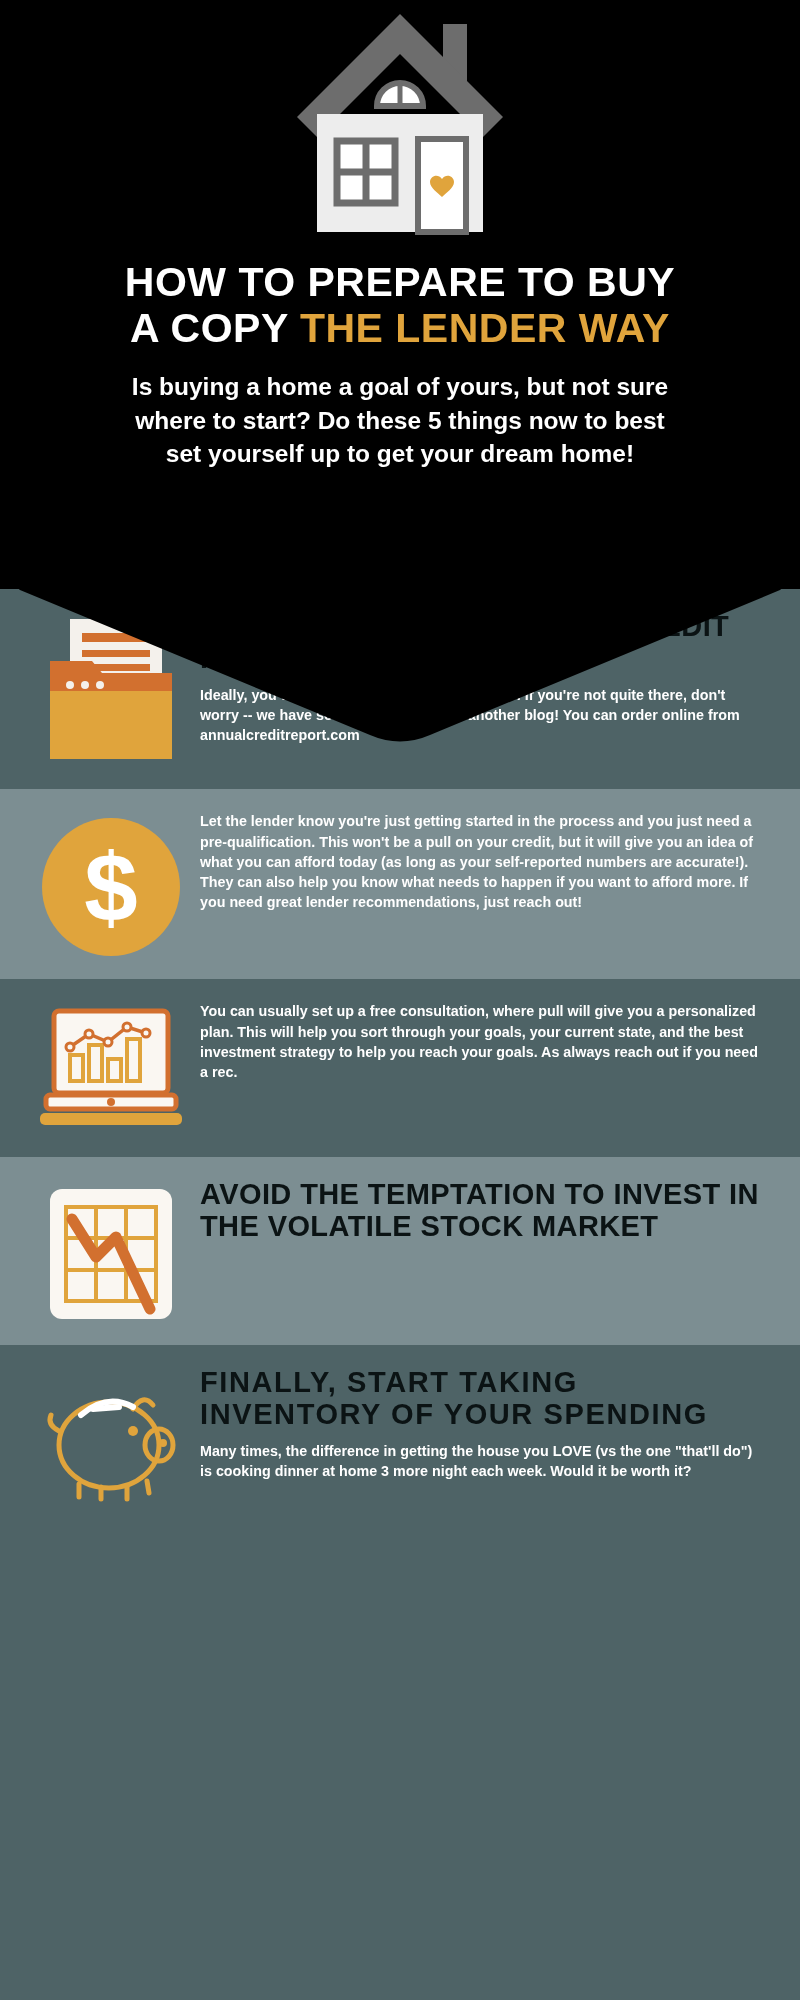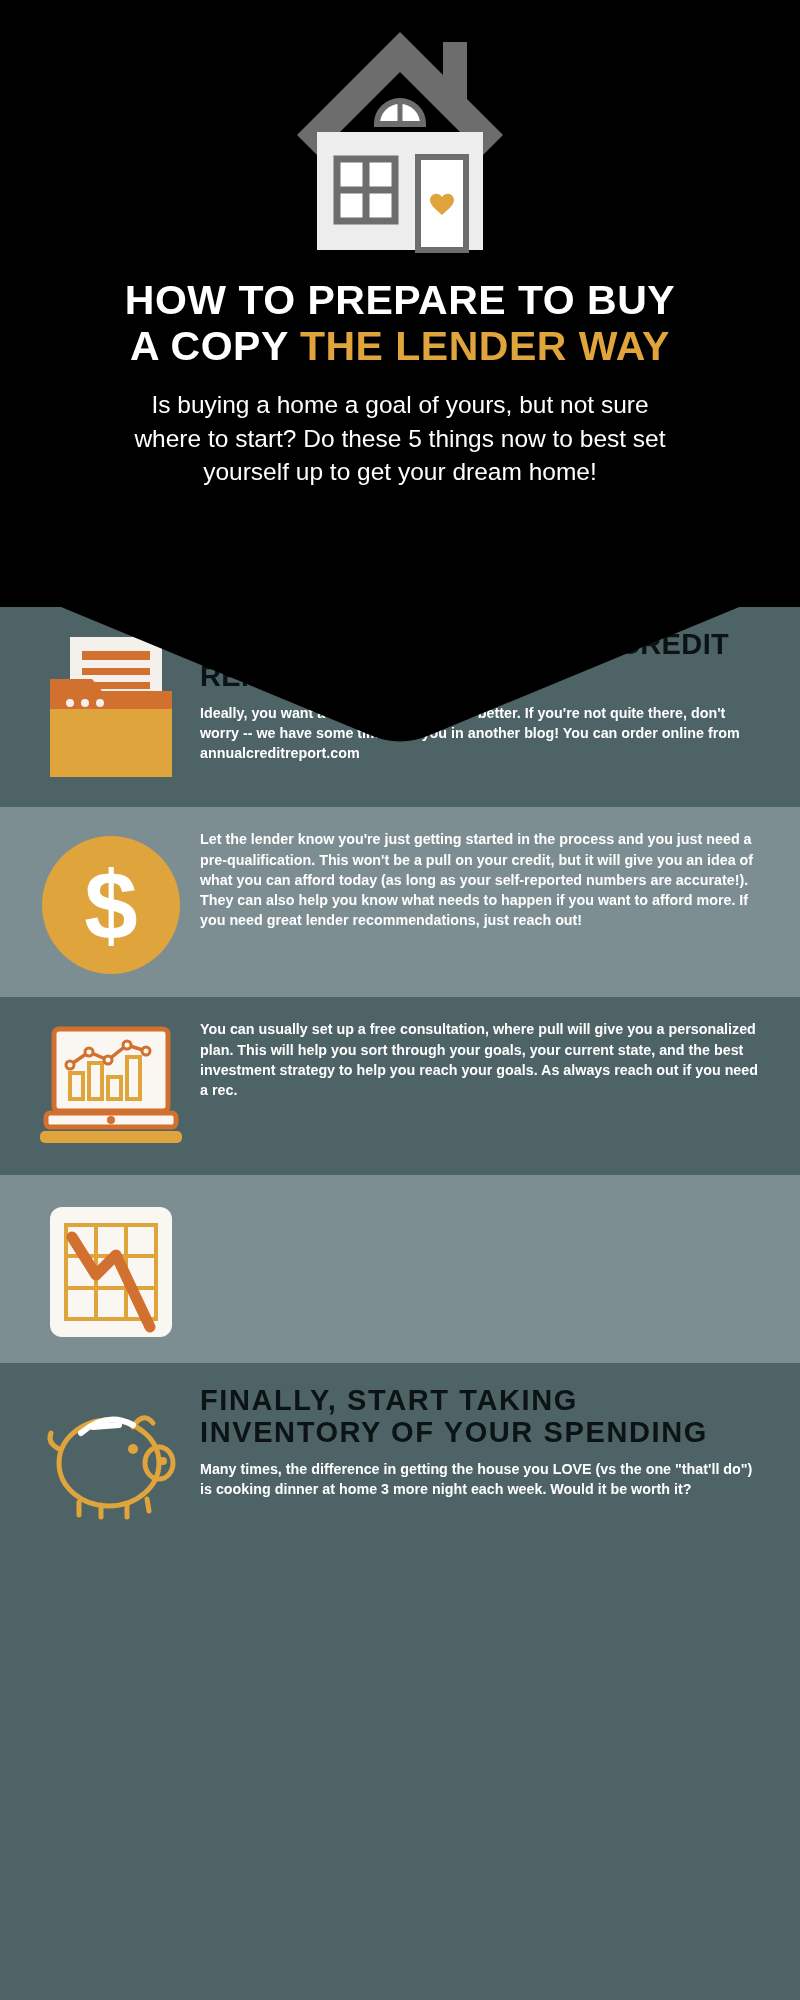--- a/index.html
+++ b/index.html
@@ -10,21 +10,21 @@
     background:#4e6366;
     overflow:hidden;
     position:relative;
   }
 
   
   .header {
     position:relative;
     width:800px;
     background:#000000;
-    padding-top:24px;
+    padding-top:6px;
     overflow:visible;
   }
   .header-inner { position:relative; z-index:2; padding-bottom:118px; }
 
   
   .header-point {
     position:absolute;
     left:0; top:0;
     width:800px; height:760px;
     z-index:1;
@@ -44,21 +44,21 @@
     margin-top:24px;
     padding:0 40px;
   }
   .title .accent { color:#e0a43c; }
 
   .subtitle {
     text-align:center;
     color:#ffffff;
     font-size:24.5px;
     line-height:1.38;
-    font-weight:400;
+    font-weight:700;
     margin-top:18px;
     padding:0 120px;
   }
 
   
   .section {
     position:relative;
     width:800px;
     display:flex;
     align-items:flex-start;
@@ -207,20 +207,21 @@
         <rect x="20" y="22" width="90" height="94"></rect>
         <line x1="50" y1="22" x2="50" y2="116"></line>
         <line x1="80" y1="22" x2="80" y2="116"></line>
         <line x1="20" y1="53" x2="110" y2="53"></line>
         <line x1="20" y1="85" x2="110" y2="85"></line>
       </g>
       <polyline points="26,34 50,72 70,52 104,124" fill="none" stroke="#d2702f" stroke-width="11" stroke-linejoin="round" stroke-linecap="round"></polyline>
     </svg>
   </div>
   <div class="text-col">
+    <div class="sec-title">AVOID THE TEMPTATION TO INVEST IN THE VOLATILE STOCK MARKET</div>
   </div>
 </div>
 
 <div class="section sec-dark">
   <div class="icon-col">
     <svg class="icon-svg" width="140" height="130" viewBox="0 0 140 130">
       <g fill="none" stroke="#e0a43c" stroke-width="5" stroke-linecap="round">
 
         <ellipse cx="68" cy="72" rx="50" ry="43"></ellipse>
 

